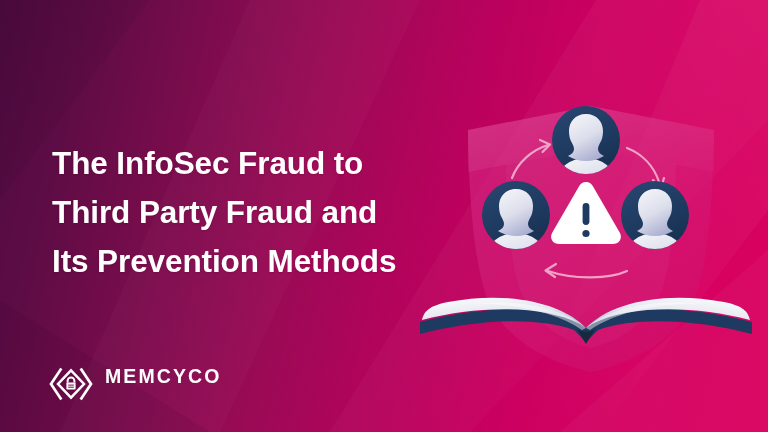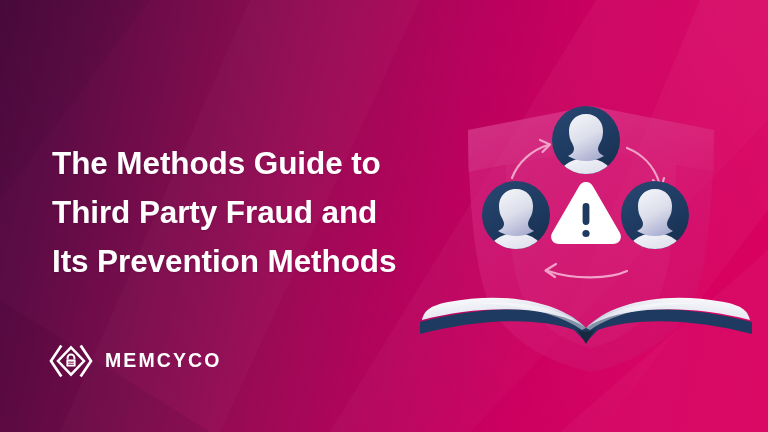--- a/index.html
+++ b/index.html
@@ -48,23 +48,23 @@
     line-height: 49px;
     letter-spacing: -0.1px;
     white-space: pre-line;
     text-shadow: 0 1px 2px rgba(60,0,30,0.18);
   }
 
   
   .logo {
     position: absolute;
     left: 48px;
-    top: 344px;
+    top: 367px;
     display: flex;
-    align-items: center;
+    align-items: flex-start;
     gap: 11px;
   }
   .logo-mark { width: 46px; height: 34px; display: block; }
   .logo-word {
     color: #ffffff;
     font-size: 19.5px;
     font-weight: 700;
     letter-spacing: 2.1px;
     line-height: 1;
   }
@@ -103,21 +103,21 @@
       </defs>
       <polygon points="596,0 768,0 768,120 470,432 330,432" fill="url(#fct1)"></polygon>
       <polygon points="700,0 768,0 768,210 600,432 520,432" fill="url(#fct2)"></polygon>
       <polygon points="0,0 150,0 0,200" fill="url(#fctd)"></polygon>
       <polygon points="768,250 768,432 560,432" fill="#ffffff" opacity="0.035"></polygon>
       <polygon points="0,300 210,432 0,432" fill="#2d0326" opacity="0.10"></polygon>
       <polygon points="250,0 420,0 220,432 60,432" fill="#ffffff" opacity="0.022"></polygon>
     </svg>
   </div>
 
-  <h1 class="headline">The Methods Guide to
+  <h1 class="headline">The InfoSec Fraud to
 Third Party Fraud and
 Its Prevention Methods</h1>
 
   <div class="logo">
     <svg class="logo-mark" viewBox="0 0 46 34" aria-hidden="true">
       <path d="M12.6 2.6 L3.0 17 L12.6 31.4" fill="none" stroke="#ffffff" stroke-width="2.7" stroke-linecap="square" stroke-linejoin="miter"></path>
       <path d="M33.4 2.6 L43.0 17 L33.4 31.4" fill="none" stroke="#ffffff" stroke-width="2.7" stroke-linecap="square" stroke-linejoin="miter"></path>
       <path d="M23 3.4 L36.0 17 L23 30.6 L10.0 17 Z" fill="none" stroke="#ffffff" stroke-width="2.5" stroke-linejoin="miter"></path>
       <path d="M19.6 15.6 v-1.8 a3.4 3.4 0 0 1 6.8 0 v1.8" fill="none" stroke="#ffffff" stroke-width="2.0"></path>
       <rect x="18.4" y="15.4" width="9.2" height="7.0" rx="0.6" fill="#ffffff"></rect>

